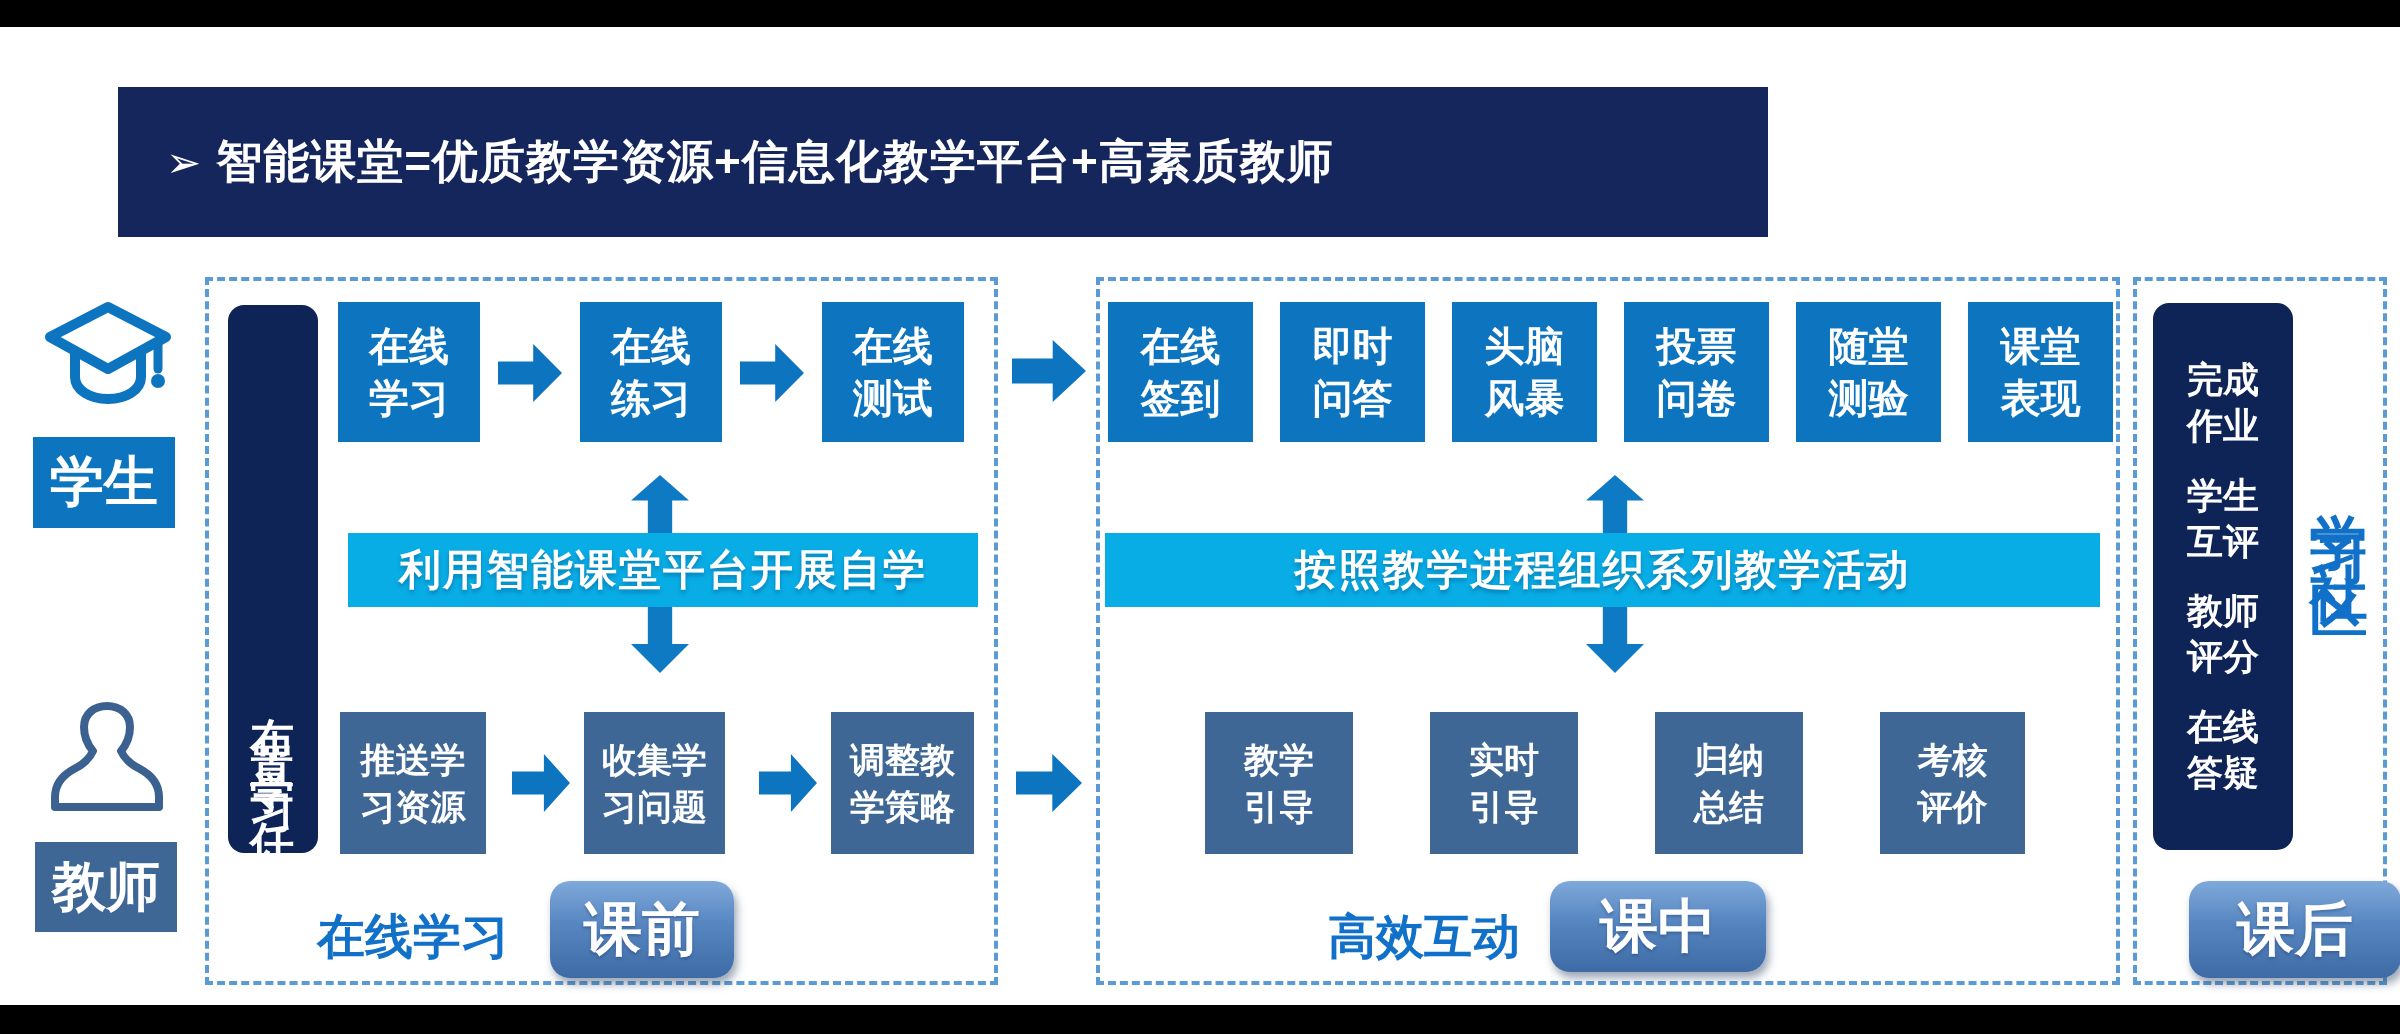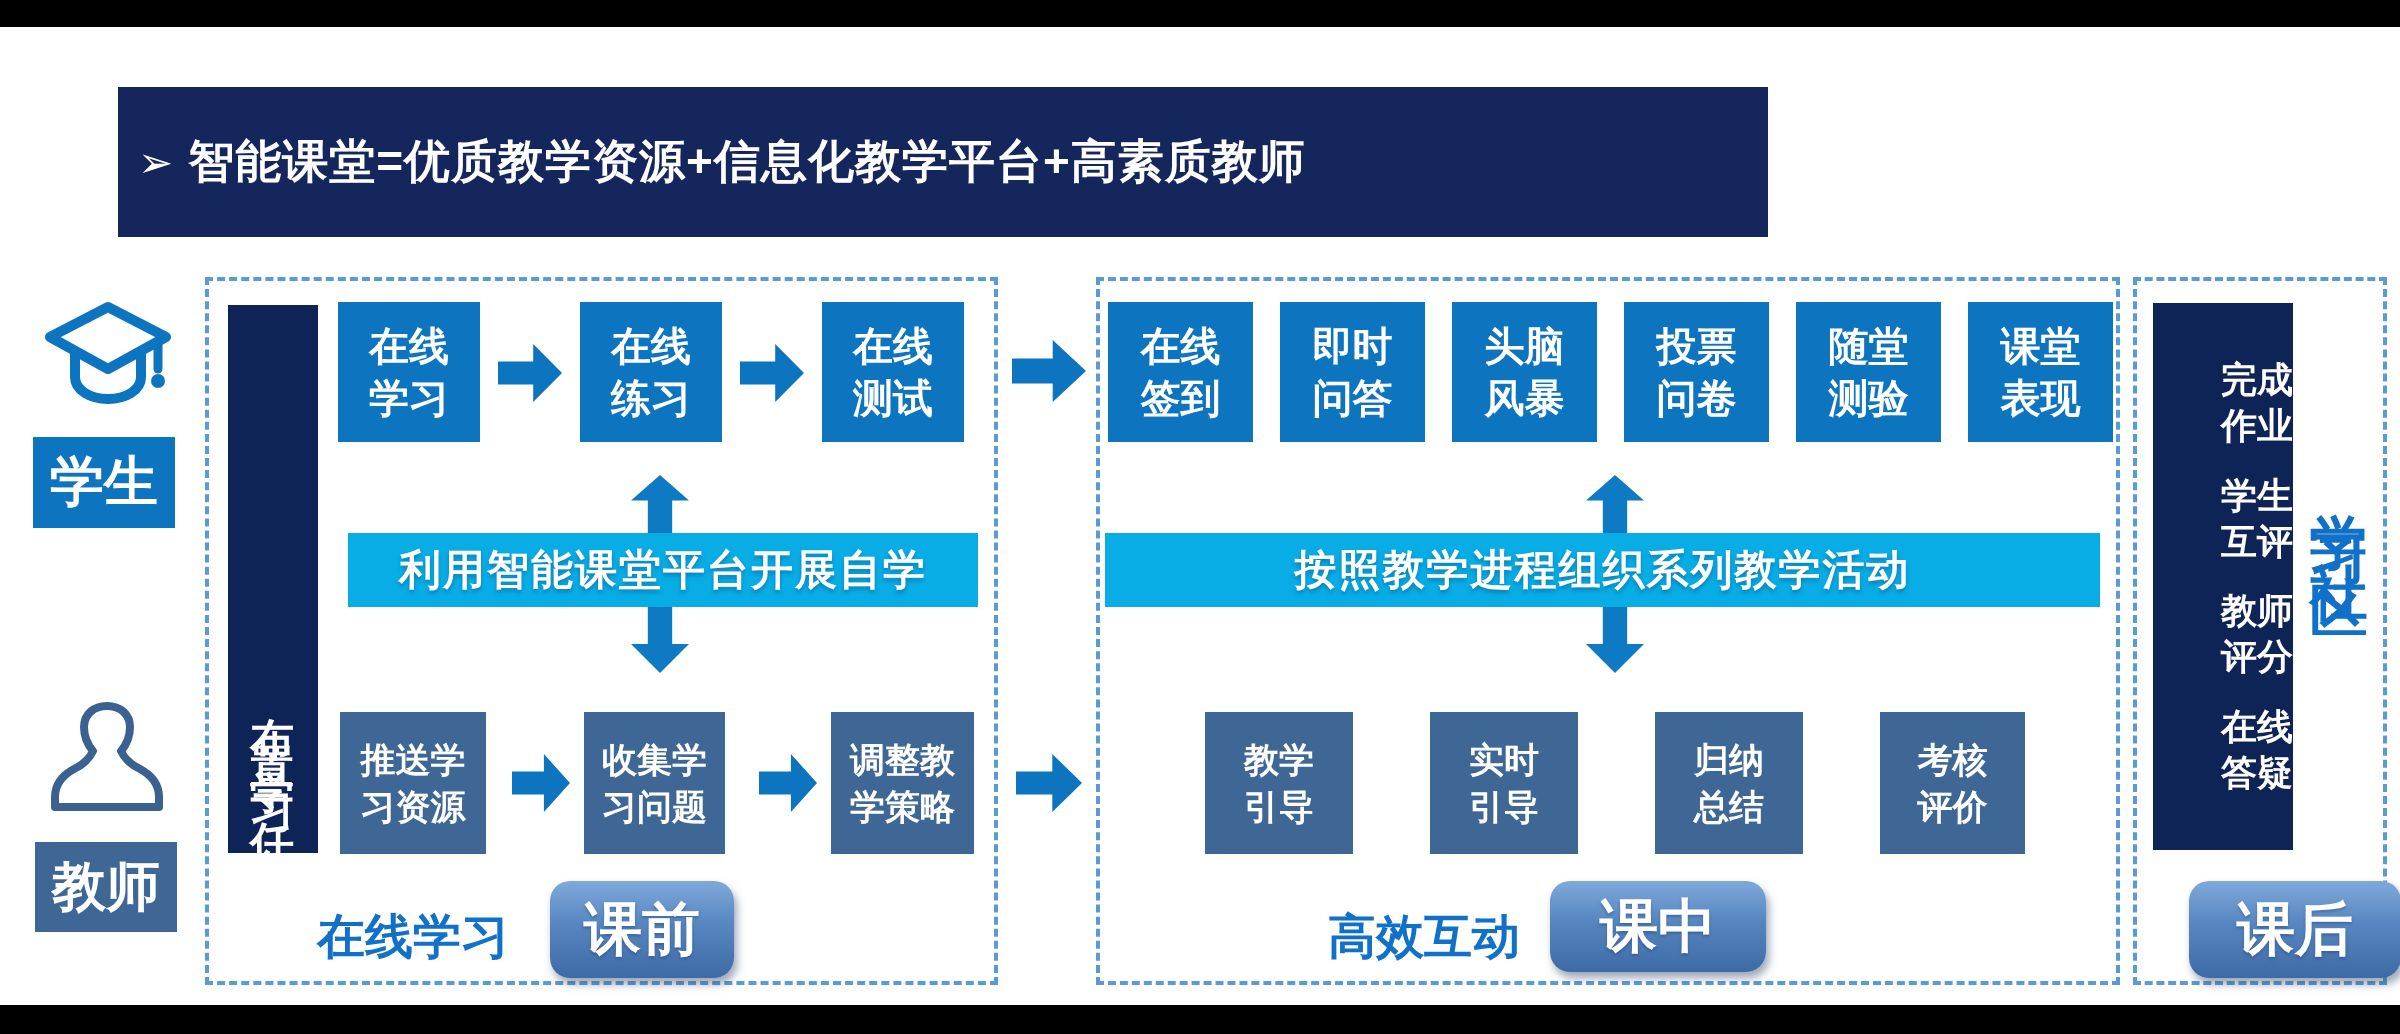--- a/index.html
+++ b/index.html
@@ -4,37 +4,37 @@
 <style>
   html,body{margin:0;padding:0;background:#000;}
   body{width:2400px;height:1034px;position:relative;overflow:hidden;
        font-family:"Liberation Sans","DejaVu Sans",sans-serif;}
   .slide{position:absolute;left:0;top:27px;width:2400px;height:978px;background:#ffffff;}
 
   
   .banner{position:absolute;left:118px;top:60px;width:1650px;height:150px;
           background:var(--banner-navy,#15265c);color:#fff;
           display:flex;flex-direction:column;justify-content:center;
-          padding-left:20px;box-sizing:border-box;}
+          padding-left:48px;box-sizing:border-box;}
   .banner-line{font-size:46px;font-weight:bold;line-height:64px;white-space:nowrap;letter-spacing:1px;}
   .banner-line .bullet{font-weight:normal;margin-right:14px;font-size:42px;}
 
   
   .icon{position:absolute;}
   .tag{position:absolute;color:#fff;font-weight:bold;font-size:54px;
        display:flex;align-items:center;justify-content:center;}
   .tag.student{background:var(--bright-blue,#0d74c0);}
   .tag.teacher{background:var(--steel-blue,#3e6795);}
 
   
   .sect{position:absolute;border:4px dashed var(--dashed-border,#5b9bd5);box-sizing:border-box;}
 
   
   .vbar{position:absolute;background:var(--deep-navy,#0e2356);color:#fff;font-weight:bold;
-        display:flex;align-items:flex-end;box-sizing:border-box;}
+        display:flex;align-items:center;box-sizing:border-box;border-radius:16px;}
   .vbar-text{writing-mode:vertical-rl;text-orientation:upright;font-size:44px;letter-spacing:26px;
              margin:0 auto;}
   .vbar.task{justify-content:flex-end;flex-direction:column;padding-bottom:14px;}
   .vbar.community{flex-direction:column;justify-content:space-evenly;padding:30px 0;}
   .vbar-item{font-size:36px;line-height:46px;text-align:center;white-space:pre-line;}
 
   
   .bbox{position:absolute;background:var(--bright-blue,#0d74c0);color:#fff;font-weight:bold;
         font-size:40px;line-height:52px;display:flex;align-items:center;justify-content:center;
         text-align:center;white-space:pre-line;}

